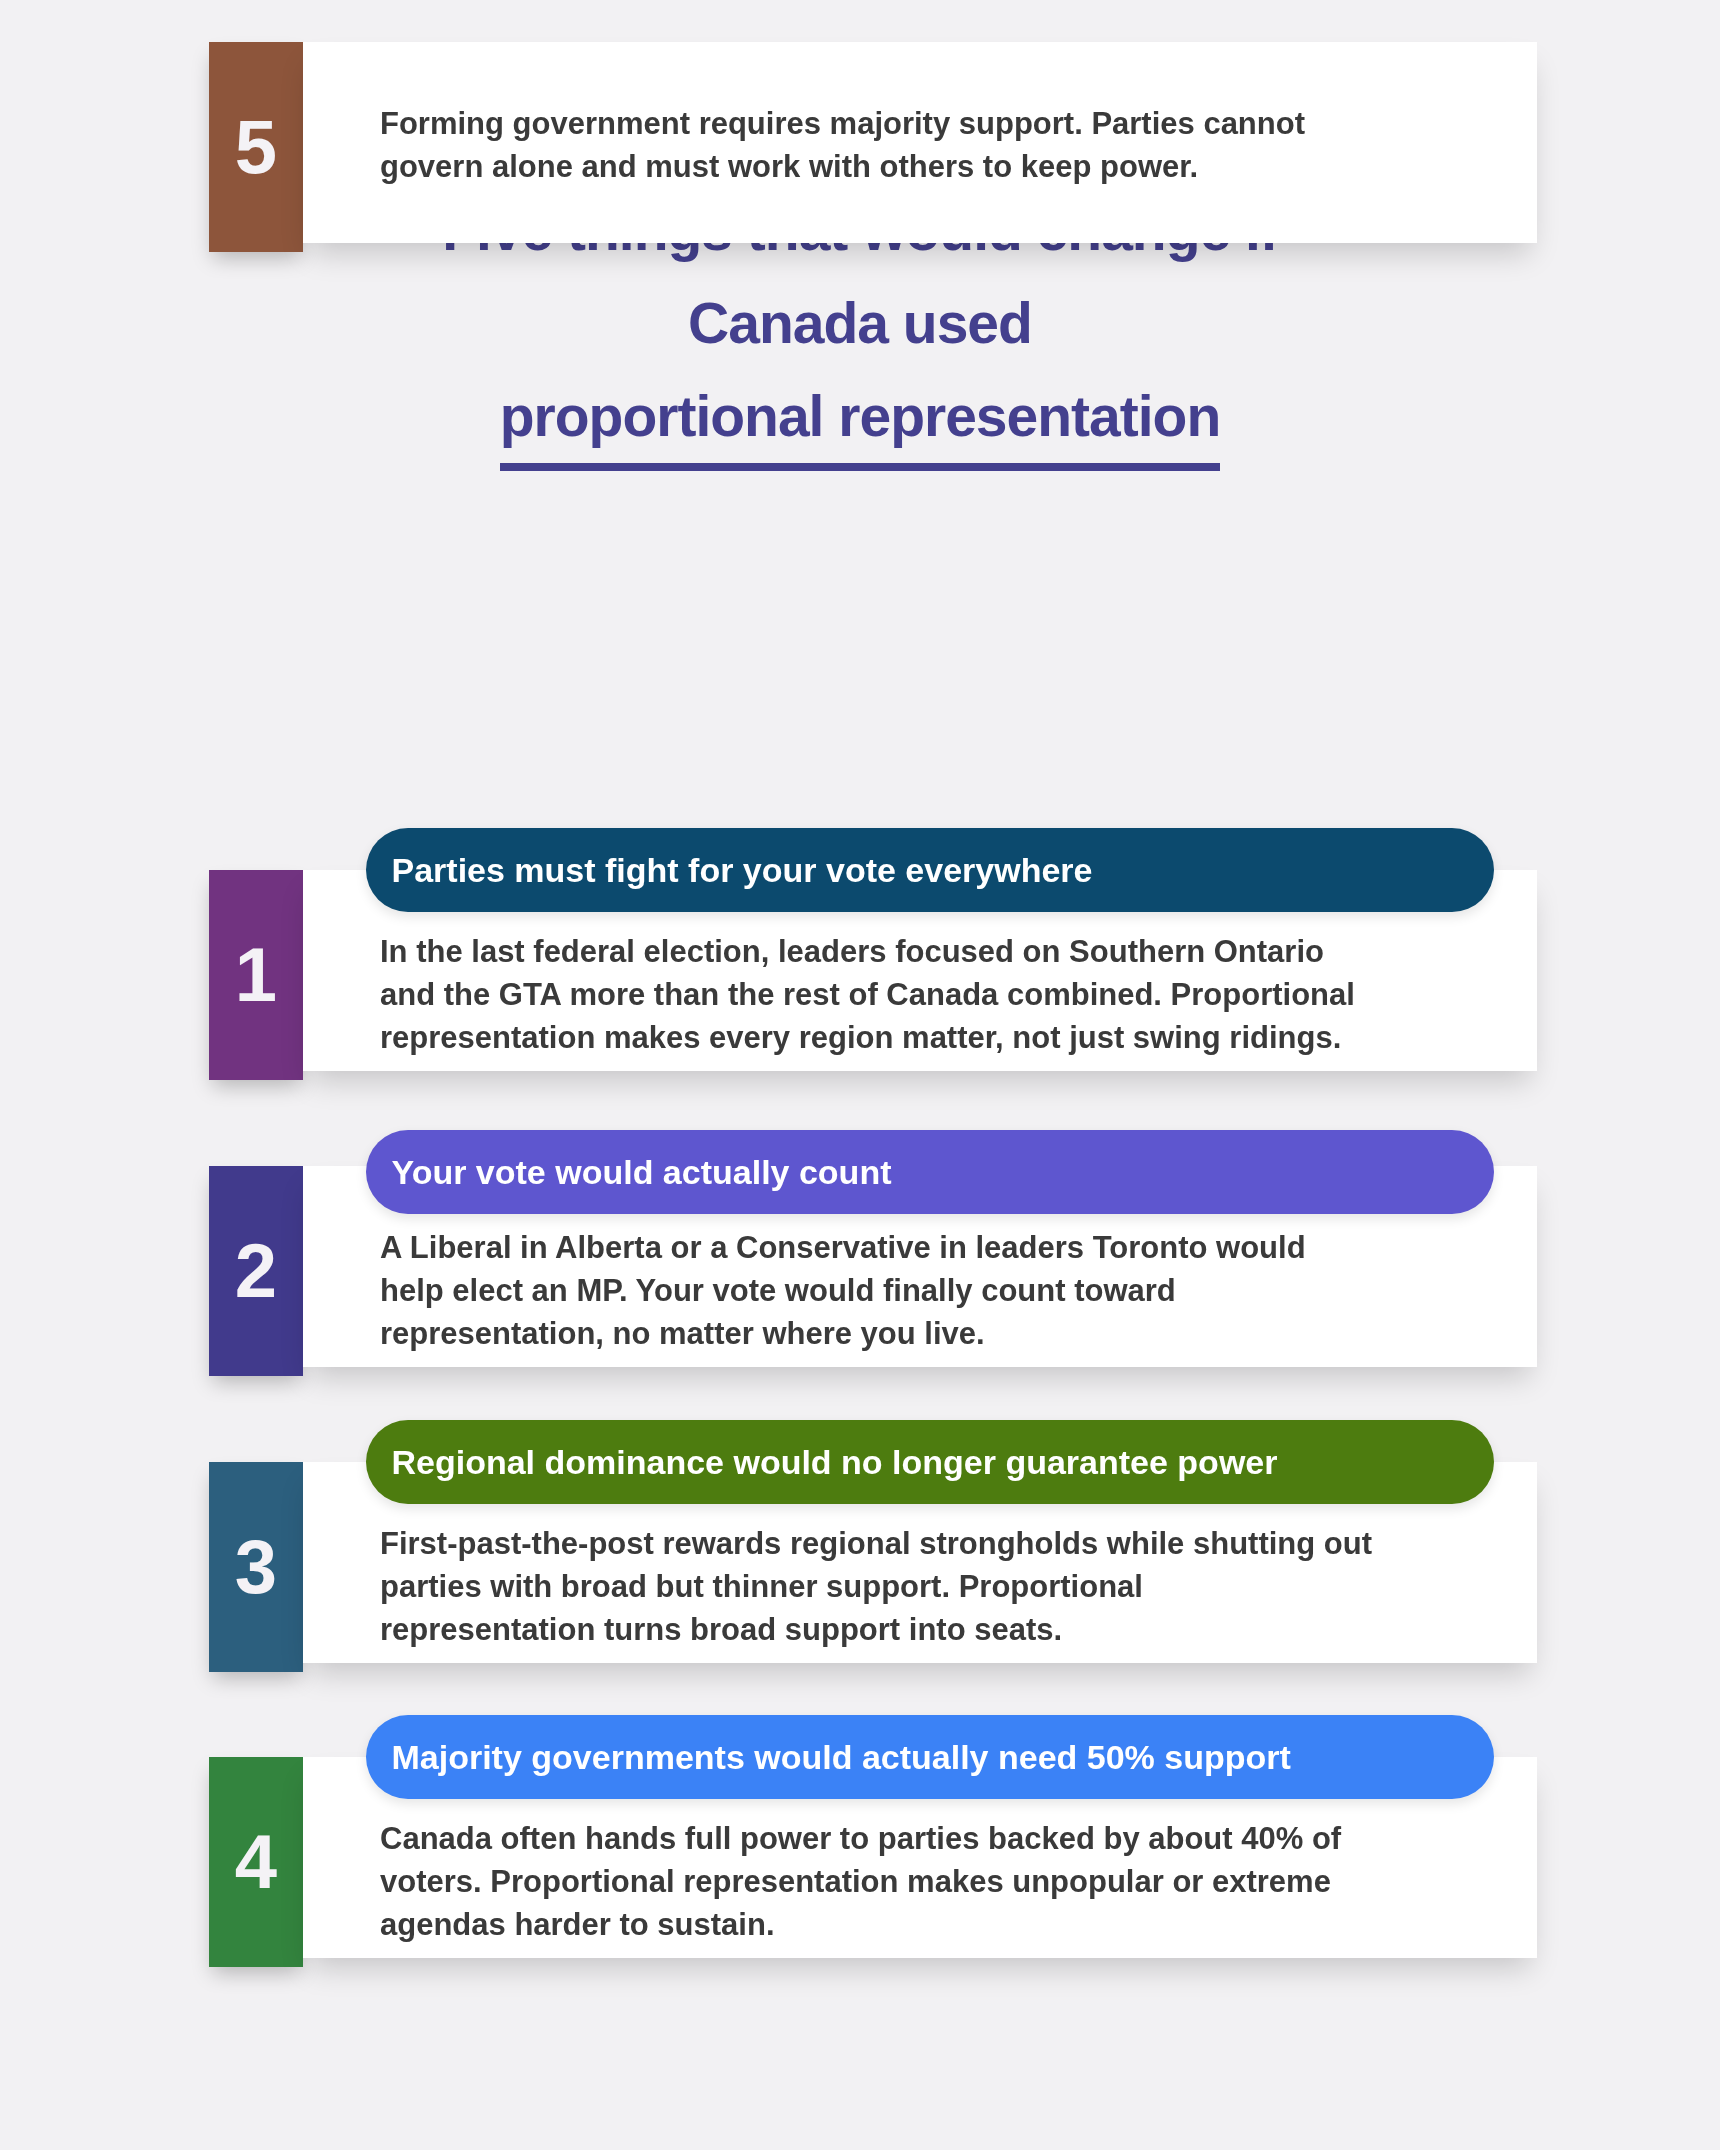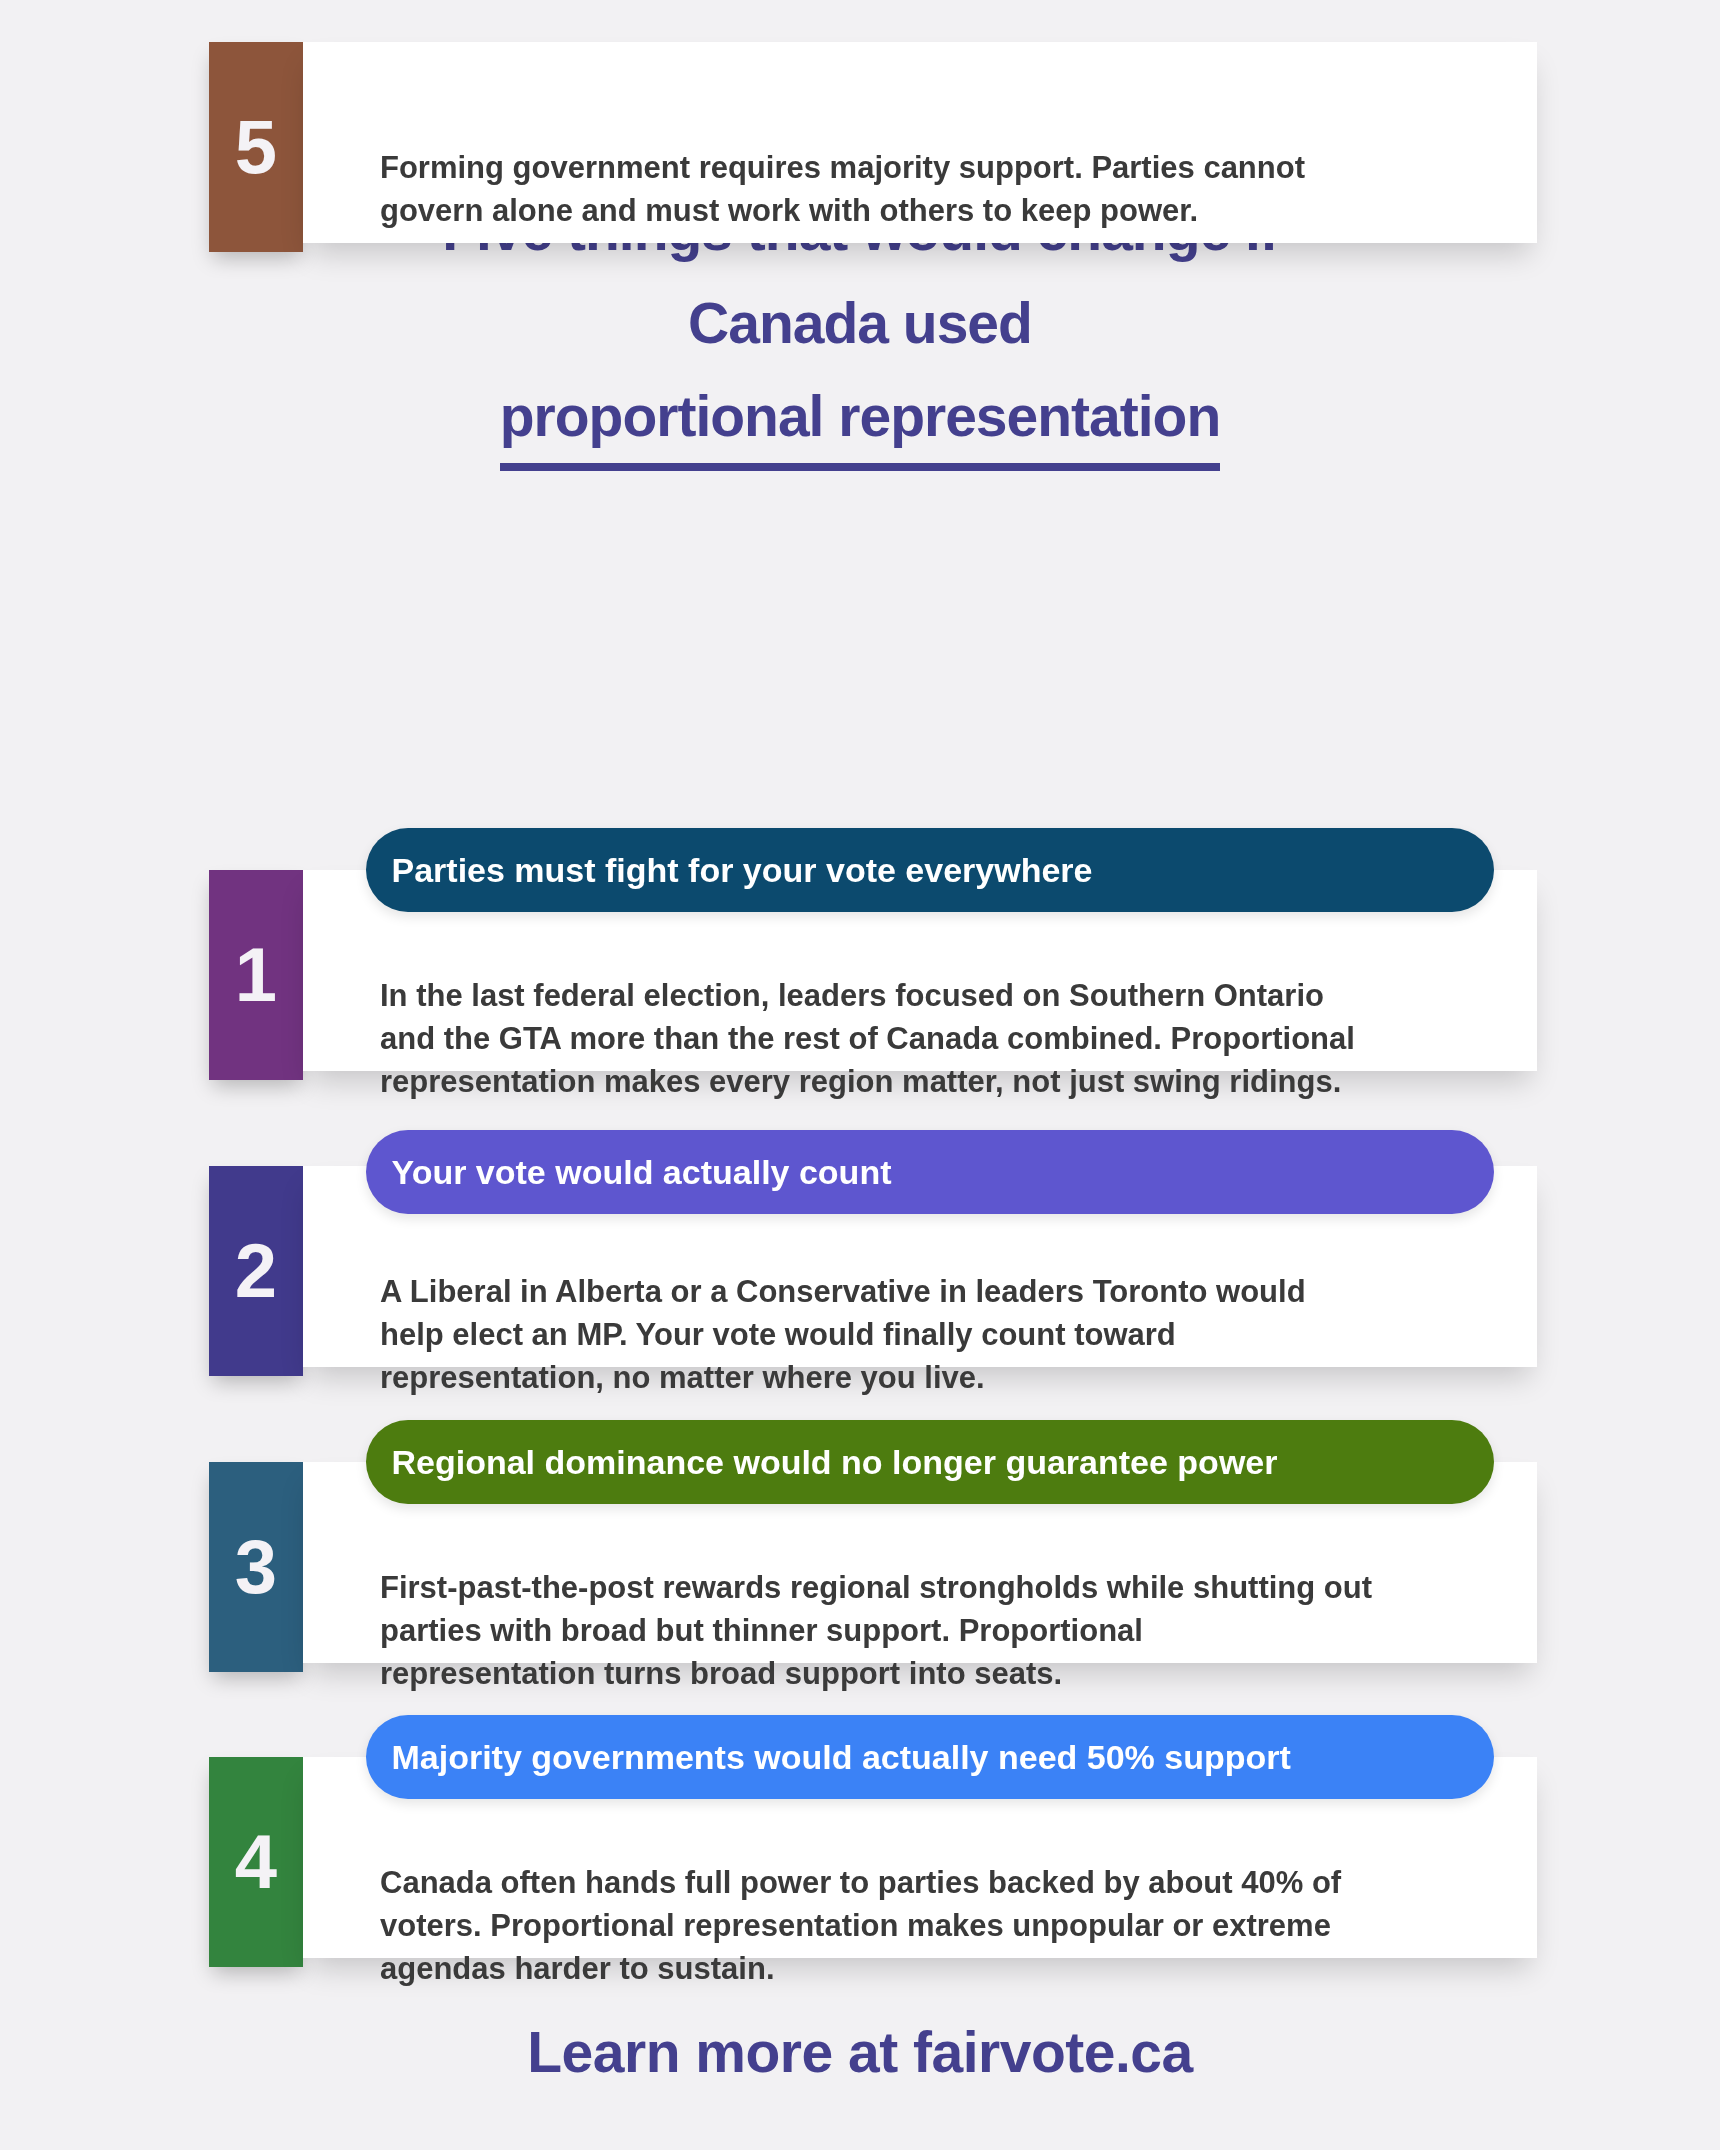--- a/index.html
+++ b/index.html
@@ -70,21 +70,20 @@
   }
   .body-text{
     position:absolute;left:380px;top:102px;
     width:1167px;
     color:#3a3a3a;
     font-size:31px;
     line-height:43px;
     font-weight:bold;
     white-space:pre-line;
     z-index:3;
-    margin-top:44px;
   }
 
   
   .footer{
     position:absolute;top:2014px;left:0;width:100%;
     text-align:center;
     color:#44408e;
     font-size:57px;
     font-weight:bold;
     line-height:76px;
@@ -148,16 +147,15 @@
 
   <div class="section">
     <div class="tab" style="background: rgb(141, 85, 59);">
       <span class="num">5</span>
     </div>
     <div class="card"></div>
     <div class="body-text">Forming government requires majority support. Parties cannot
 govern alone and must work with others to keep power.</div>
   </div>
 
-  <div class="footer">Learn more at fairvote.ca</div>
 
 </div>
 
 
 </body></html>

